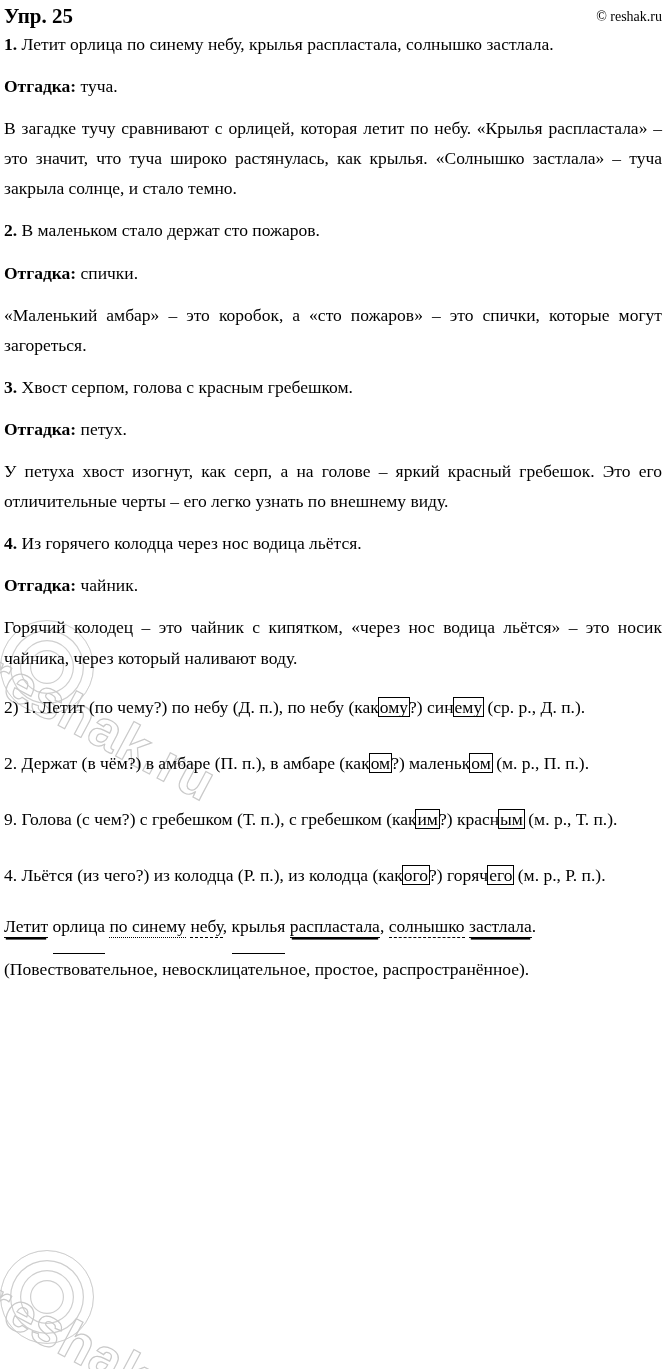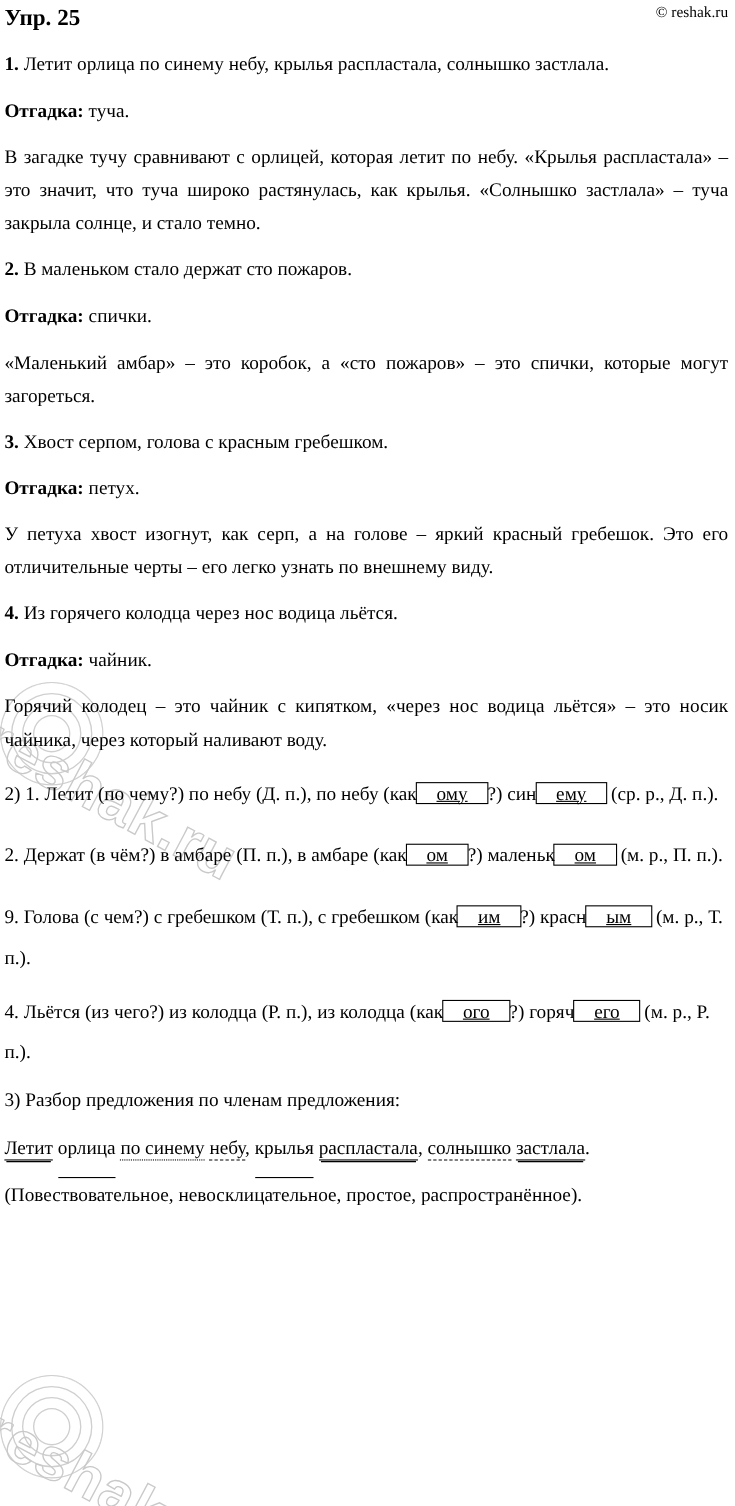--- a/index.html
+++ b/index.html
@@ -54,23 +54,22 @@
 
   
   .page {
     position: relative;
     z-index: 1;
     padding: 4px 6px 0 4px;
   }
 
   .header {
     display: flex;
-    align-items: flex-start;
+    align-items: center;
     justify-content: space-between;
-    margin-bottom: 14px;
   }
   .ex-title {
     font-size: 21px;
     font-weight: 700;
   }
   .copyright {
     font-size: 14px;
     font-weight: 400;
   }
 
@@ -80,25 +79,24 @@
     line-height: 1.72;
     text-align: justify;
     text-justify: inter-word;
   }
   p.noj { text-align: left; }
   .b { font-weight: 700; }
 
   
   .box {
     border: 1.4px solid #000;
-    padding: 0 18px;
+    padding: 0 1px;
     display: inline-block;
     line-height: 1.04;
     margin: 12px -1px;
-    text-decoration: underline;
   }
 
   
   .u-subj {
     border-bottom: 1.6px solid #000;
     padding-bottom: 17px;
   }
   .u-pred {
     border-bottom: 1.6px solid #000;
     box-shadow: 0 3.4px 0 -1.8px #000;
@@ -185,19 +183,18 @@
   </p>
 
   <p class="line noj">
     <span>9. Голова (с чем?) с гребешком (Т. п.), с гребешком (как</span><span class="box">им</span><span>?) красн</span><span class="box">ым</span><span> (м. р., Т. п.).</span>
   </p>
 
   <p class="line noj">
     <span>4. Льётся (из чего?) из колодца (Р. п.), из колодца (как</span><span class="box">ого</span><span>?) горяч</span><span class="box">его</span><span> (м. р., Р. п.).</span>
   </p>
 
-  <p class="line noj">3) Разбор предложения по членам предложения:</p>
 
   <p class="parse-line" id="parsed-sentence"><span class="u-pred">Летит</span><span> </span><span class="u-subj">орлица</span><span> </span><span class="u-adv">по синему</span><span> </span><span class="u-obj">небу</span><span>, </span><span class="u-subj">крылья</span><span> </span><span class="u-pred">распластала</span><span>, </span><span class="u-obj">солнышко</span><span> </span><span class="u-pred">застлала</span><span>.</span></p>
 
   <p class="line noj">(Повествовательное, невосклицательное, простое, распространённое).</p>
 
 </div>
 
 </body></html>

